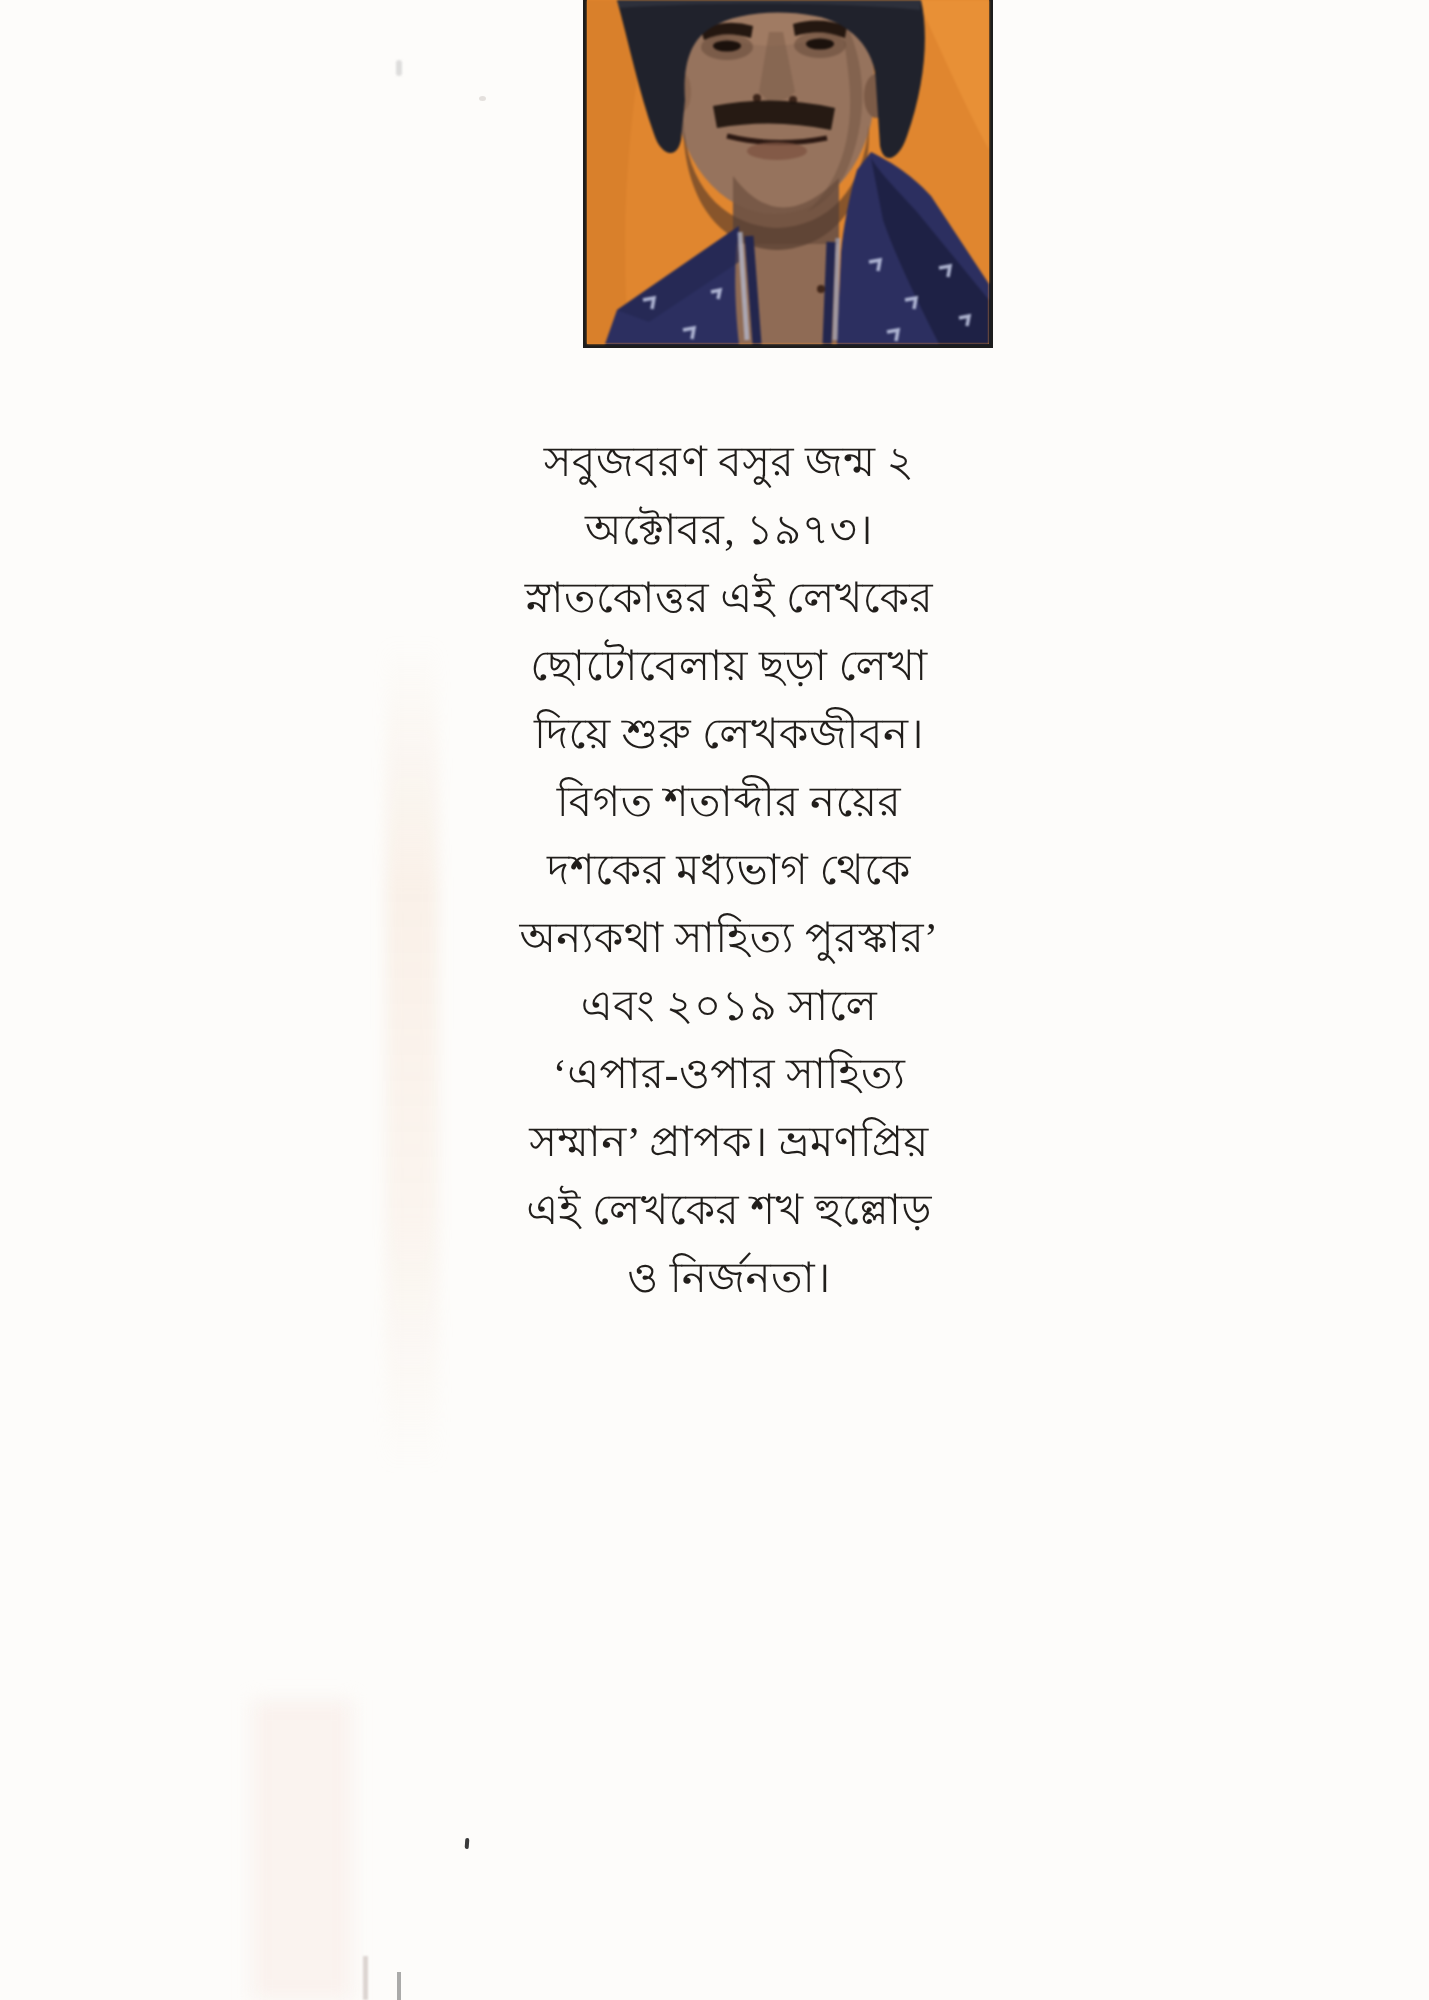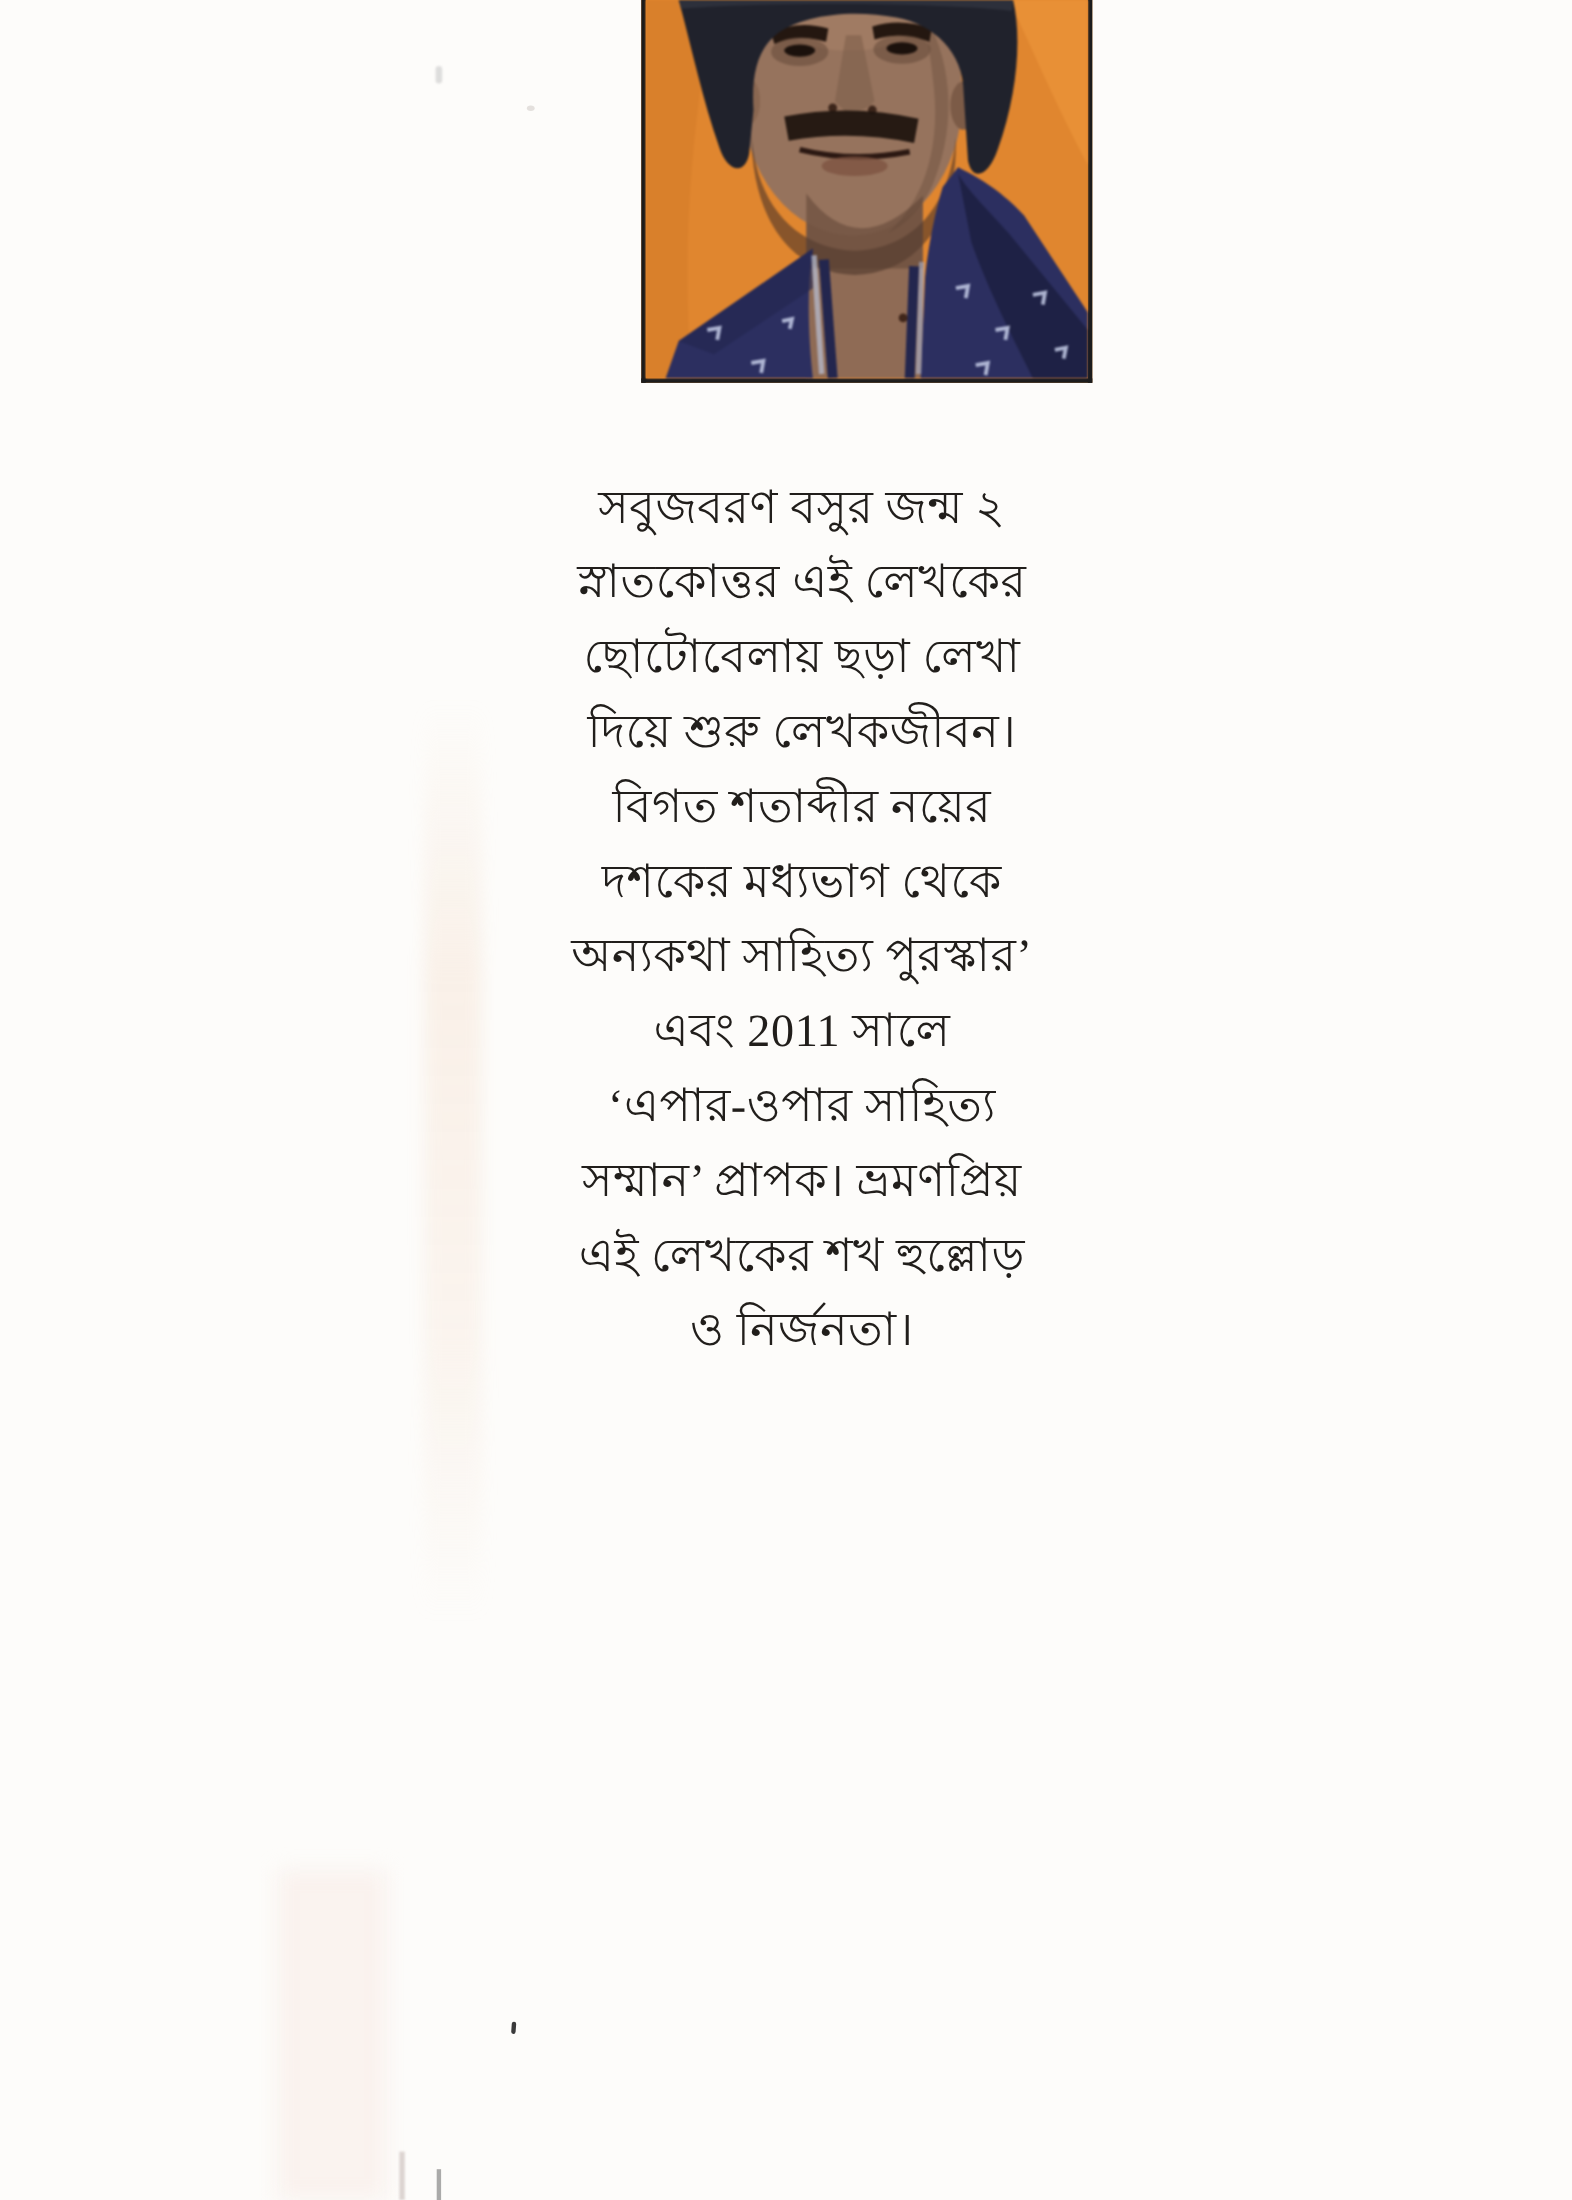--- a/index.html
+++ b/index.html
@@ -146,27 +146,28 @@
         <path d="M318,300 l11,-2 l-2,11"></path>
         <path d="M352,268 l11,-2 l-2,11"></path>
         <path d="M300,332 l11,-2 l-2,11"></path>
         <path d="M372,318 l10,-2 l-2,10"></path>
       </g>
     </svg>
   </div>
 
   <div class="bio">
     <div class="bio-line">সবুজবরণ বসুর জন্ম ২</div>
+    <div class="bio-line">অক্টোবর, ১৯৭৩।</div>
     <div class="bio-line">স্নাতকোত্তর এই লেখকের</div>
     <div class="bio-line">ছোটোবেলায় ছড়া লেখা</div>
     <div class="bio-line">দিয়ে শুরু লেখকজীবন।</div>
     <div class="bio-line">বিগত শতাব্দীর নয়ের</div>
     <div class="bio-line">দশকের মধ্যভাগ থেকে</div>
     <div class="bio-line">অন্যকথা সাহিত্য পুরস্কার’</div>
-    <div class="bio-line">এবং 2011 সালে</div>
+    <div class="bio-line">এবং ২০১৯ সালে</div>
     <div class="bio-line">‘এপার-ওপার সাহিত্য</div>
     <div class="bio-line">সম্মান’ প্রাপক। ভ্রমণপ্রিয়</div>
     <div class="bio-line">এই লেখকের শখ হুল্লোড়</div>
     <div class="bio-line">ও নির্জনতা।</div>
   </div>
 
   <div class="artifact band-mid-left"></div>
   <div class="artifact band-bottom-left"></div>
   <div class="artifact dash-top-left"></div>
   <div class="artifact dot-top"></div>

